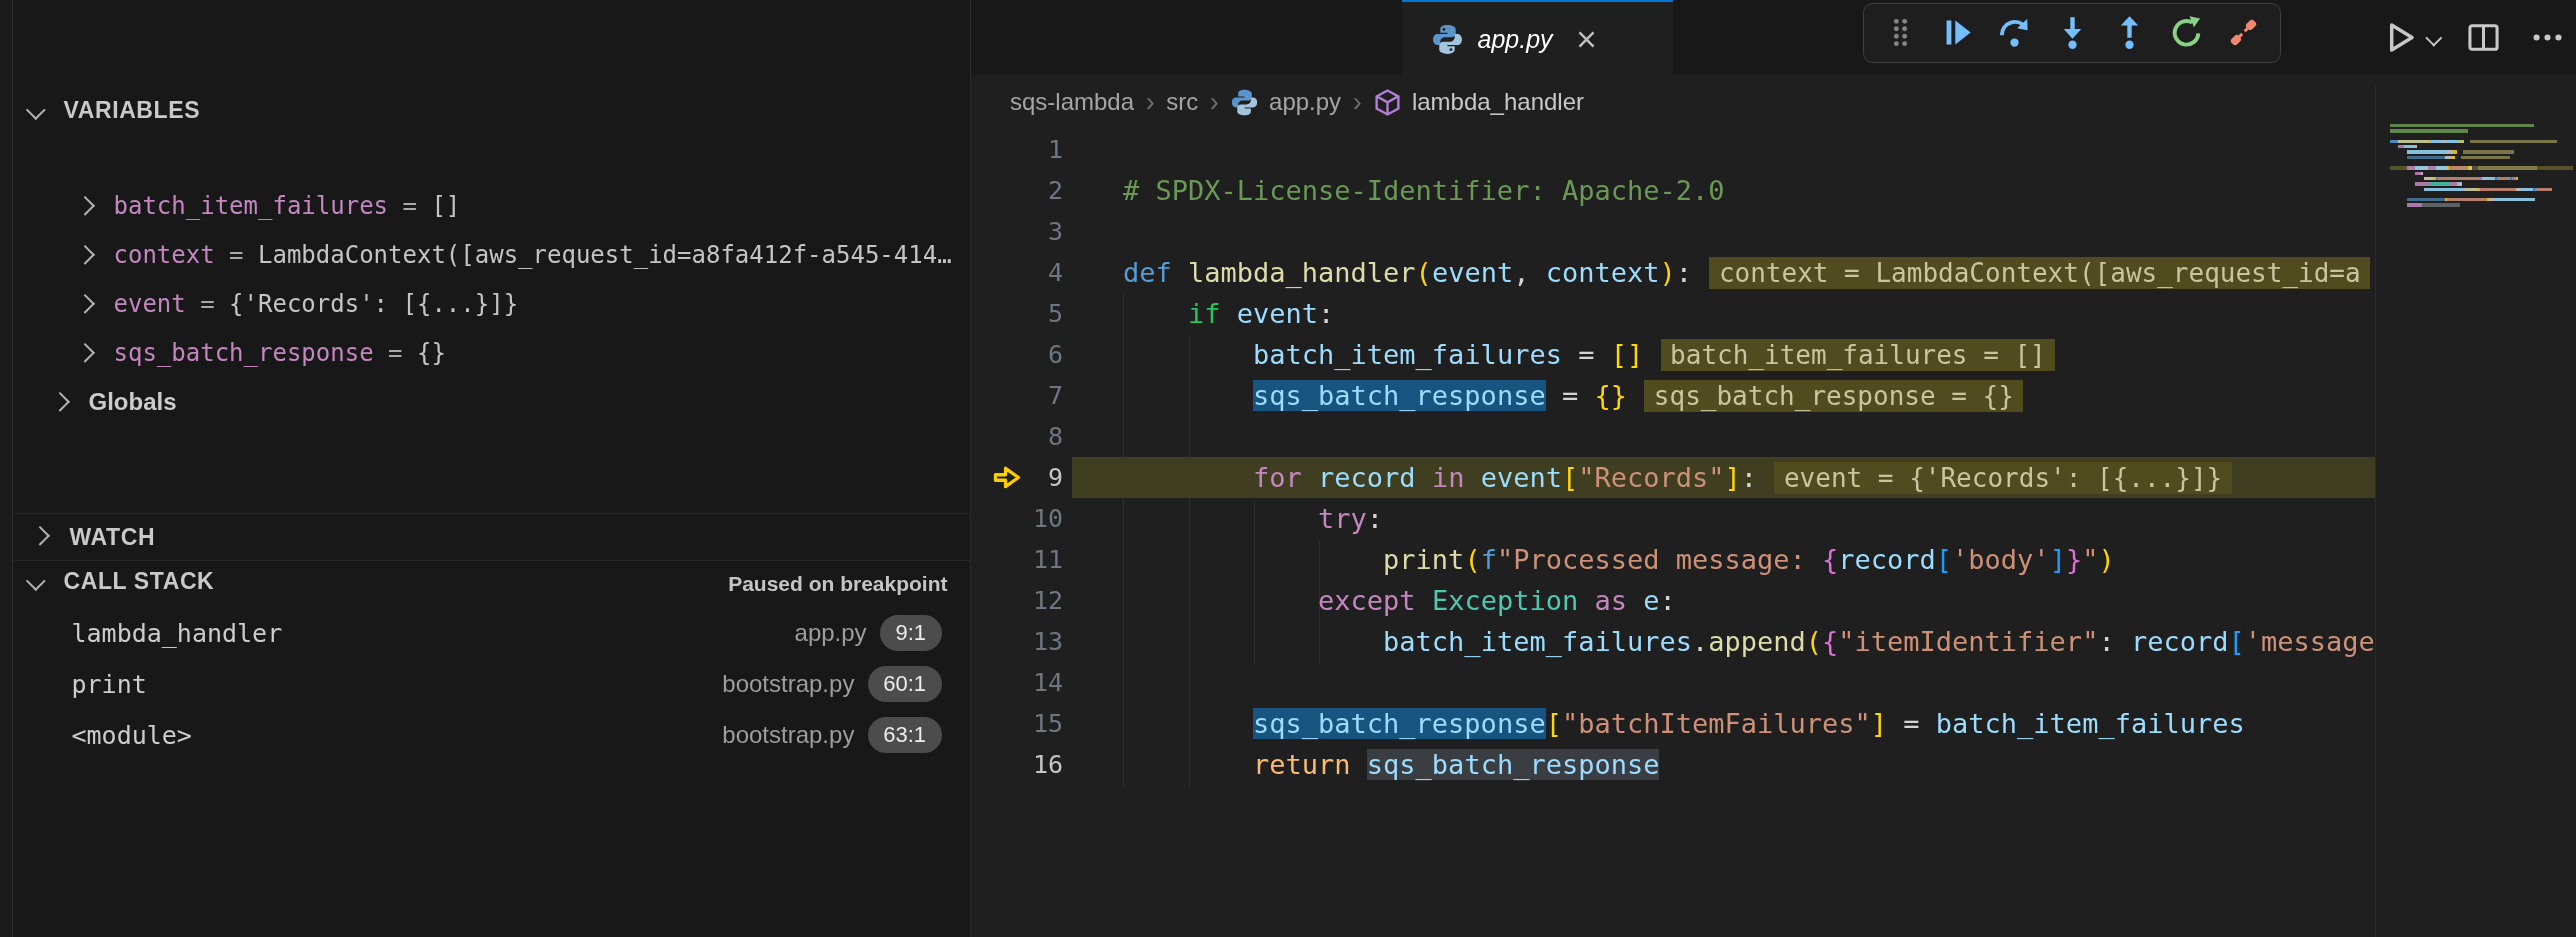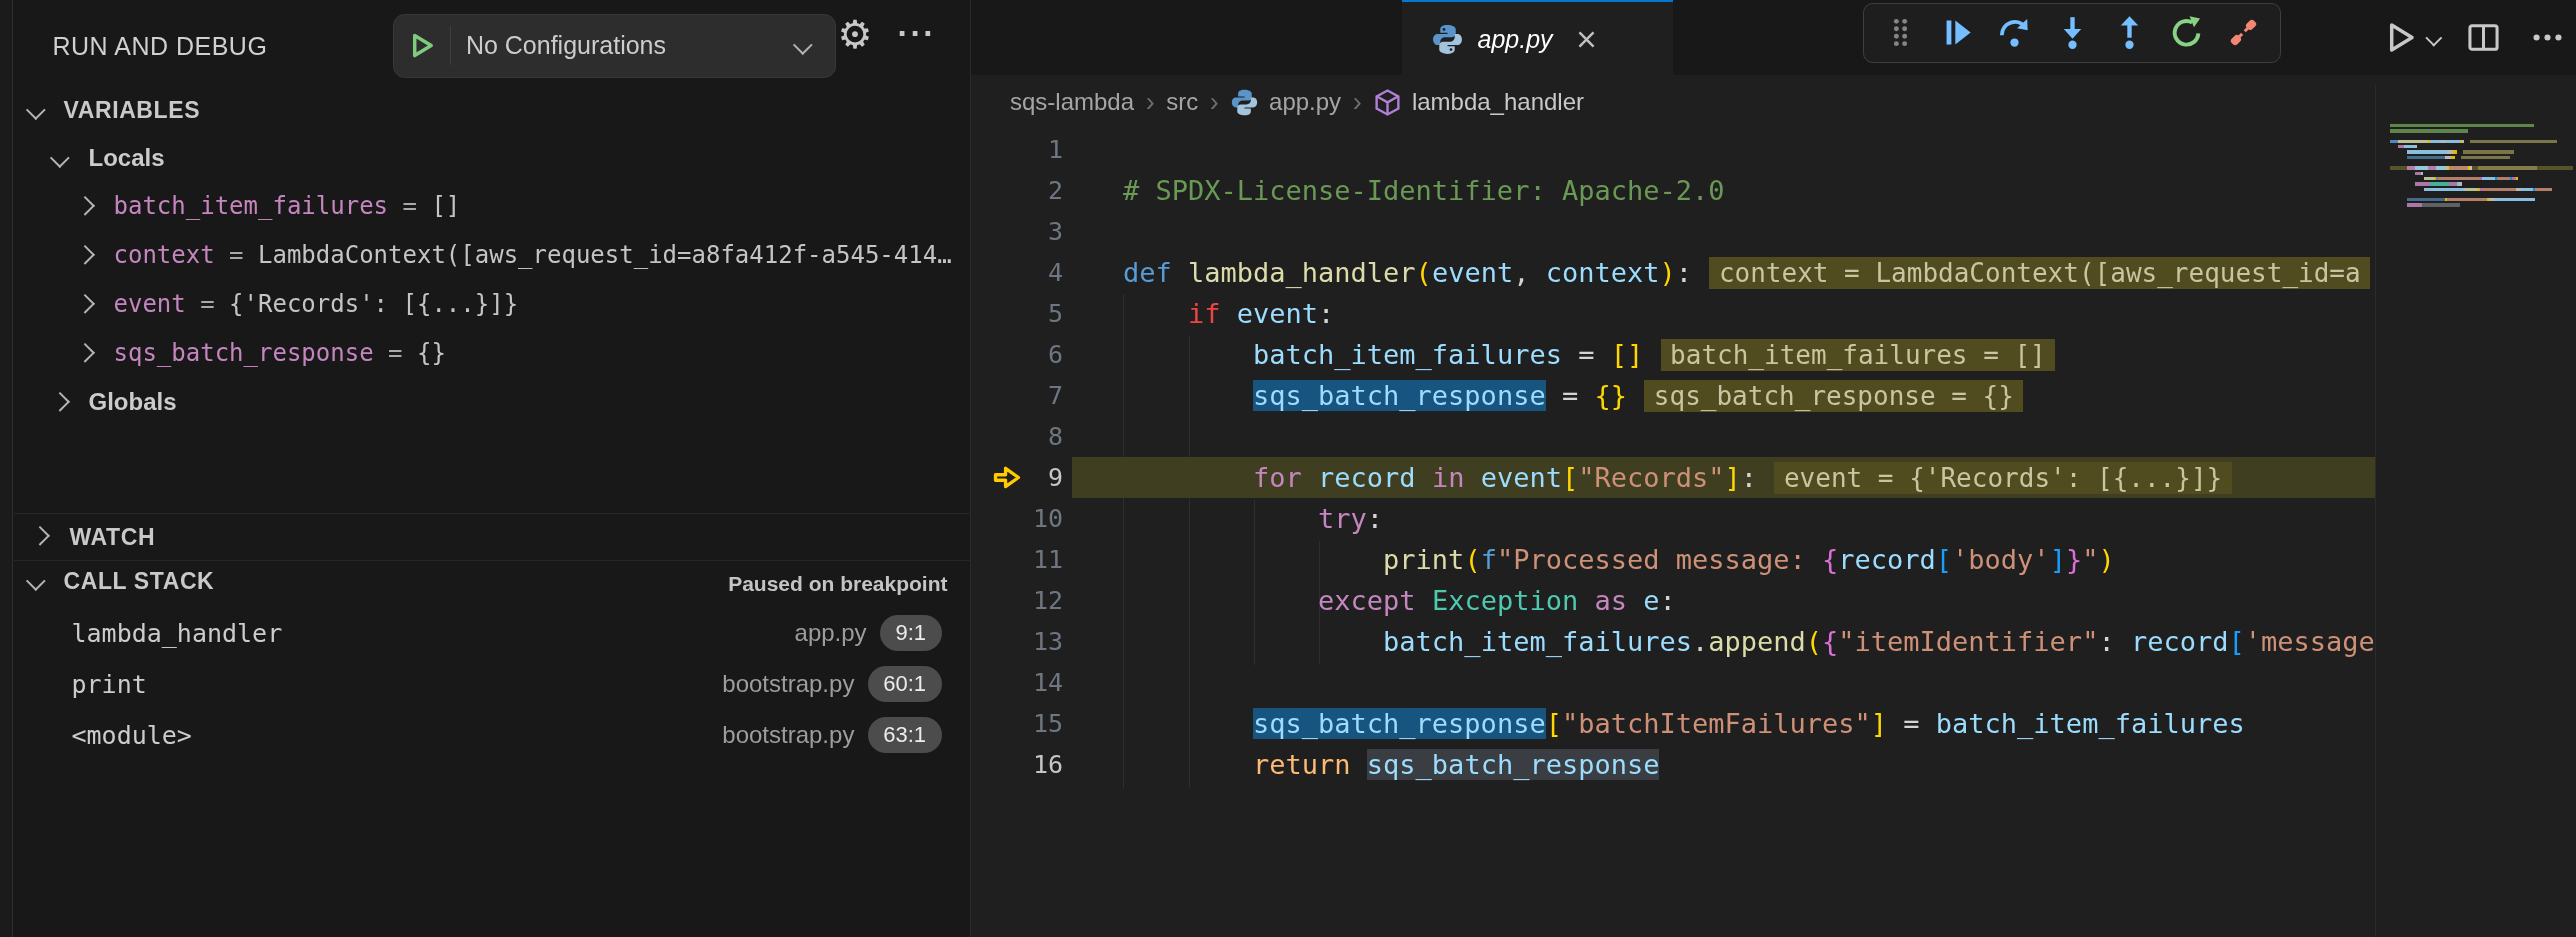--- a/index.html
+++ b/index.html
@@ -98,44 +98,26 @@
   .mrow span{display:inline-block;height:100%;flex:0 0 auto;opacity:.85;}
 </style>
 </head>
 <body>
 
 <div id="app">
 
   <div id="sidebar">
     <div id="side-strip"></div>
 
-    <div id="side-head">
-      <div id="side-title">RUN AND DEBUG</div>
-      <div id="config-pill">
-        <span class="playwrap">
-          <svg width="31" height="31" viewBox="0 0 16 16">
-              <path d="M4.5 2.8 L13 8 L4.5 13.2 Z" fill="none" stroke="#7ecb7e" stroke-width="1.8" stroke-linejoin="round"></path>
-            </svg>
-        </span>
-        <span id="config-label">No Configurations</span>
-        <span id="config-chevron" class="cv down"></span>
-      </div>
-      <div class="iconbtn" id="gear-btn">⚙</div>
-      <div class="iconbtn" id="side-dots">···</div>
-    </div>
 
     <div class="sect-head" id="sect-variables">
       <span class="cv down"></span>
       <span class="sect-label">VARIABLES</span>
     </div>
 
-    <div class="trow" id="row-locals">
-      <span class="cv down"></span>
-      <span class="scope-label">Locals</span>
-    </div>
 
     <div class="trow varrow" id="var0">
       <span class="cv right"></span>
       <span class="vline mono"><span class="vname">batch_item_failures</span><span class="veq"> <span>=</span> </span><span class="vval">[]</span></span>
     </div>
     <div class="trow varrow" id="var1">
       <span class="cv right"></span>
       <span class="vline mono"><span class="vname">context</span><span class="veq"> <span>=</span> </span><span class="vval">LambdaContext([aws_request_id=a8fa412f-a545-414…</span></span>
     </div>
     <div class="trow varrow" id="var2">
@@ -306,21 +288,21 @@
     <div id="code-wrap">
       <div class="guide" style="left:152px;top:165px;bottom:0;height:495px;"></div>
       <div class="guide" style="left:218px;top:206px;height:453px;"></div>
       <div class="guide" style="left:283px;top:371px;height:165px;"></div>
       <div class="guide" style="left:348px;top:412px;height:123px;"></div>
       <div id="code-lines">
           <div class="cl"><span class="gut">1</span></div>
           <div class="cl"><span class="gut">2</span><span class="ct"><span style="color: rgb(106, 153, 85);"># SPDX-License-Identifier: Apache-2.0</span></span></div>
           <div class="cl"><span class="gut">3</span><span class="ct"></span></div>
           <div class="cl"><span class="gut">4</span><span class="ct"><span style="color: rgb(86, 156, 214);">def </span><span style="color: rgb(220, 220, 170);">lambda_handler</span><span style="color: rgb(255, 215, 0);">(</span><span style="color: rgb(156, 220, 254);">event</span><span style="color: rgb(212, 212, 212);">, </span><span style="color: rgb(156, 220, 254);">context</span><span style="color: rgb(255, 215, 0);">)</span><span style="color: rgb(212, 212, 212);">:</span><span class="anno">context = LambdaContext([aws_request_id=a</span></span></div>
-          <div class="cl"><span class="gut">5</span><span class="ct"><span style="color: rgb(212, 212, 212);">    </span><span style="color: #ef4444;">if </span><span style="color: rgb(156, 220, 254);">event</span><span style="color: rgb(212, 212, 212);">:</span></span></div>
+          <div class="cl"><span class="gut">5</span><span class="ct"><span style="color: rgb(212, 212, 212);">    </span><span style="color: #22c55e;">if </span><span style="color: rgb(156, 220, 254);">event</span><span style="color: rgb(212, 212, 212);">:</span></span></div>
           <div class="cl"><span class="gut">6</span><span class="ct"><span style="color: rgb(212, 212, 212);">        </span><span style="color: rgb(156, 220, 254);">batch_item_failures</span><span style="color: rgb(212, 212, 212);"> = </span><span style="color: rgb(255, 215, 0);">[]</span><span class="anno">batch_item_failures = []</span></span></div>
           <div class="cl"><span class="gut">7</span><span class="ct"><span style="color: rgb(212, 212, 212);">        </span><span class="wbBlue" style="color: rgb(156, 220, 254);">sqs_batch_response</span><span style="color: rgb(212, 212, 212);"> = </span><span style="color: rgb(255, 215, 0);">{}</span><span class="anno">sqs_batch_response = {}</span></span></div>
           <div class="cl"><span class="gut">8</span><span class="ct"></span></div>
           <div class="cl curline"><span class="band"></span><span class="bp-arrow"><svg width="33" height="33" viewBox="0 0 18 18">
                 <path d="M3 10.5 H8.5 V14 L15.5 9 L8.5 4 V7.5 H3 Z" fill="none" stroke="#ffcc00" stroke-width="1.8" stroke-linejoin="round"></path>
               </svg></span><span class="gut">9</span><span class="ct"><span style="color: rgb(212, 212, 212);">        </span><span style="color: rgb(197, 134, 192);">for </span><span style="color: rgb(156, 220, 254);">record</span><span style="color: rgb(197, 134, 192);"> in </span><span style="color: rgb(156, 220, 254);">event</span><span style="color: rgb(255, 215, 0);">[</span><span style="color: rgb(206, 145, 120);">"Records"</span><span style="color: rgb(255, 215, 0);">]</span><span style="color: rgb(212, 212, 212);">:</span><span class="anno">event = {'Records': [{...}]}</span></span></div>
           <div class="cl"><span class="gut">10</span><span class="ct"><span style="color: rgb(212, 212, 212);">            </span><span style="color: rgb(197, 134, 192);">try</span><span style="color: rgb(212, 212, 212);">:</span></span></div>
           <div class="cl"><span class="gut">11</span><span class="ct"><span style="color: rgb(212, 212, 212);">                </span><span style="color: rgb(220, 220, 170);">print</span><span style="color: rgb(255, 215, 0);">(</span><span style="color: rgb(86, 156, 214);">f</span><span style="color: rgb(206, 145, 120);">"Processed message: </span><span style="color: rgb(218, 112, 214);">{</span><span style="color: rgb(156, 220, 254);">record</span><span style="color: rgb(23, 159, 255);">[</span><span style="color: rgb(206, 145, 120);">'body'</span><span style="color: rgb(23, 159, 255);">]</span><span style="color: rgb(218, 112, 214);">}</span><span style="color: rgb(206, 145, 120);">"</span><span style="color: rgb(255, 215, 0);">)</span></span></div>
           <div class="cl"><span class="gut">12</span><span class="ct"><span style="color: rgb(212, 212, 212);">            </span><span style="color: rgb(197, 134, 192);">except </span><span style="color: rgb(78, 201, 176);">Exception</span><span style="color: rgb(197, 134, 192);"> as </span><span style="color: rgb(156, 220, 254);">e</span><span style="color: rgb(212, 212, 212);">:</span></span></div>
           <div class="cl"><span class="gut">13</span><span class="ct"><span style="color: rgb(212, 212, 212);">                </span><span style="color: rgb(156, 220, 254);">batch_item_failures</span><span style="color: rgb(212, 212, 212);">.</span><span style="color: rgb(220, 220, 170);">append</span><span style="color: rgb(255, 215, 0);">(</span><span style="color: rgb(218, 112, 214);">{</span><span style="color: rgb(206, 145, 120);">"itemIdentifier"</span><span style="color: rgb(212, 212, 212);">: </span><span style="color: rgb(156, 220, 254);">record</span><span style="color: rgb(23, 159, 255);">[</span><span style="color: rgb(206, 145, 120);">'message</span></span></div>

